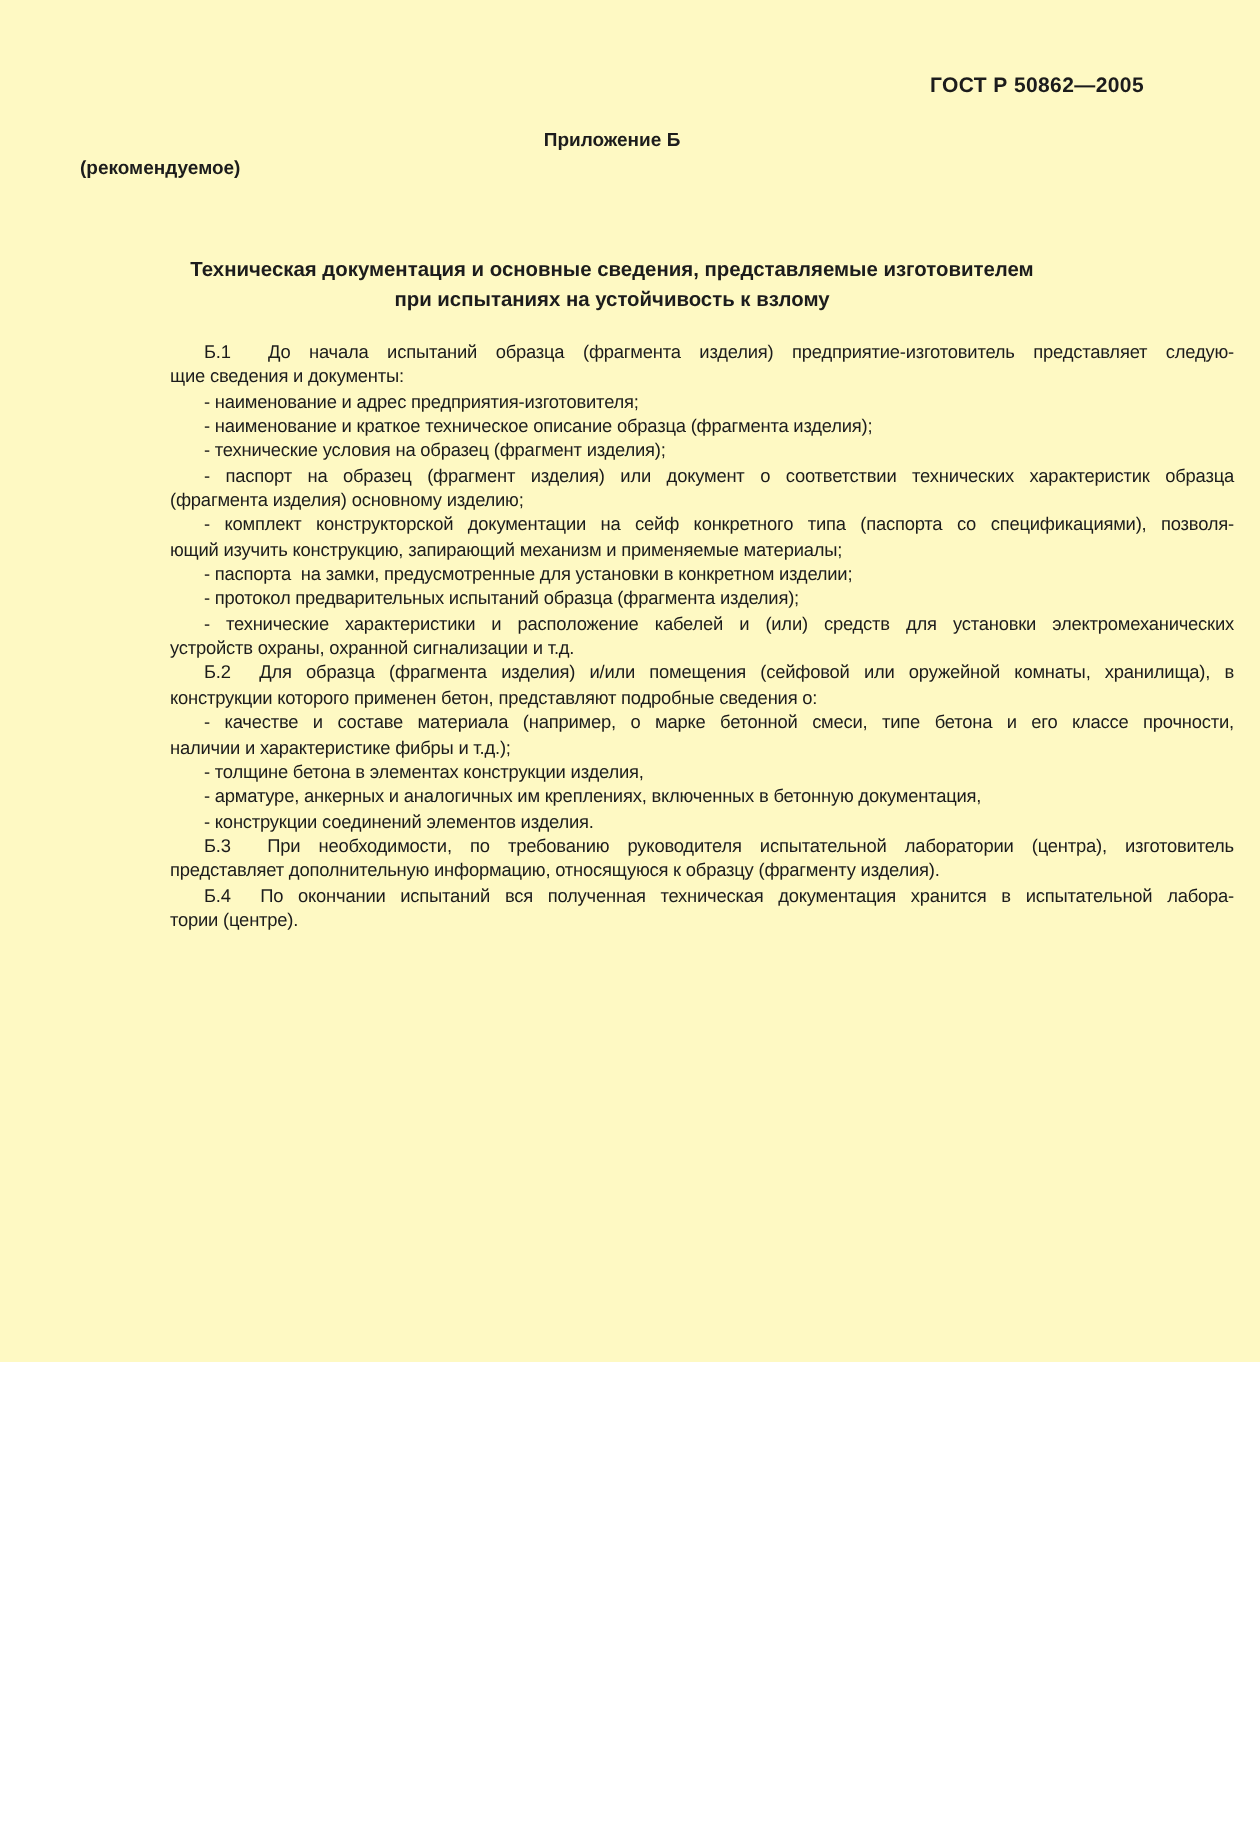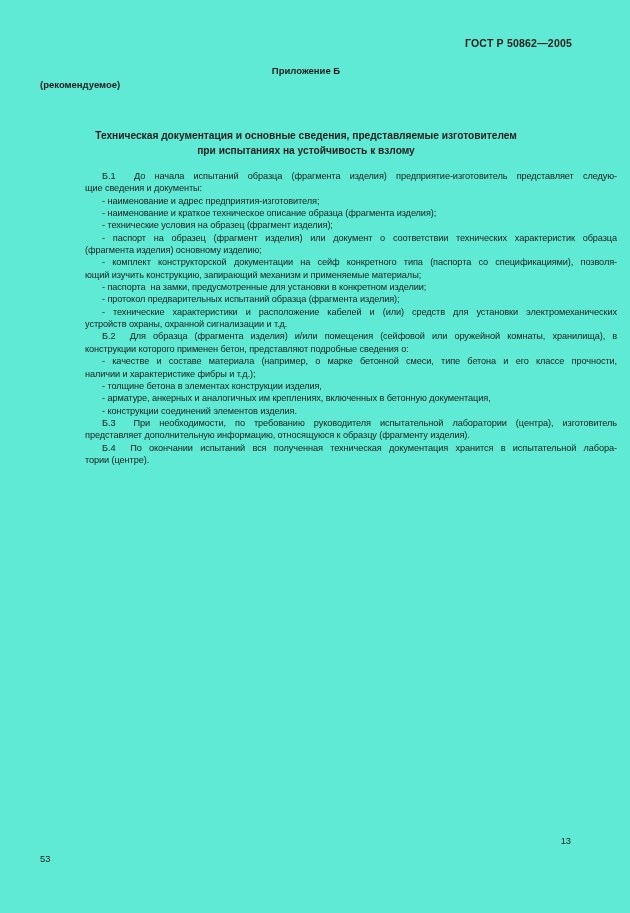--- a/index.html
+++ b/index.html
@@ -3,22 +3,22 @@
 <meta charset="utf-8">
 <style>
   html, body {
     margin: 0;
     padding: 0;
     background: #ffffff;
   }
   .page {
     position: relative;
     width: 630px;
-    height: 913px;
-    background: #5eead4;
+    height: 681px;
+    background: #fef9c3;
     font-family: "Liberation Sans", "DejaVu Sans", sans-serif;
     color: #1c1c1c;
     overflow: hidden;
   }
   .gost-header {
     position: absolute;
     top: 37px;
     left: 40px;
     right: 58px;
     text-align: right;

